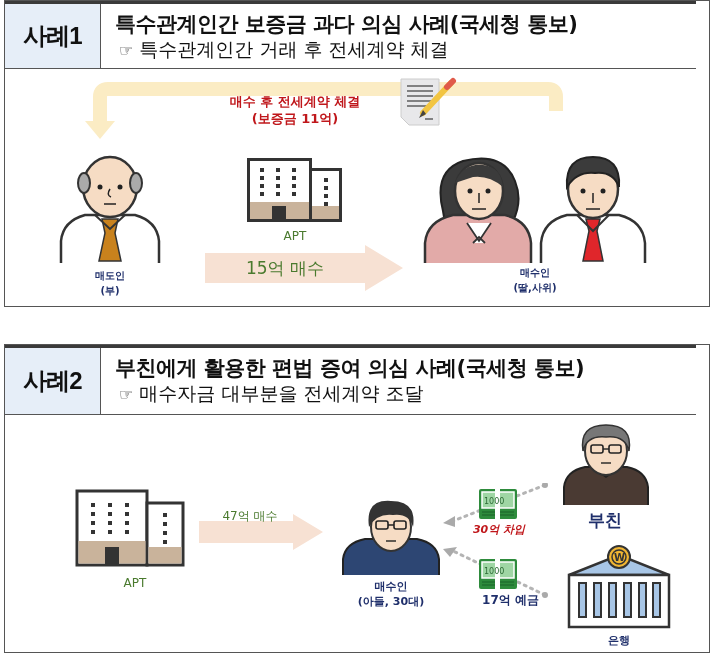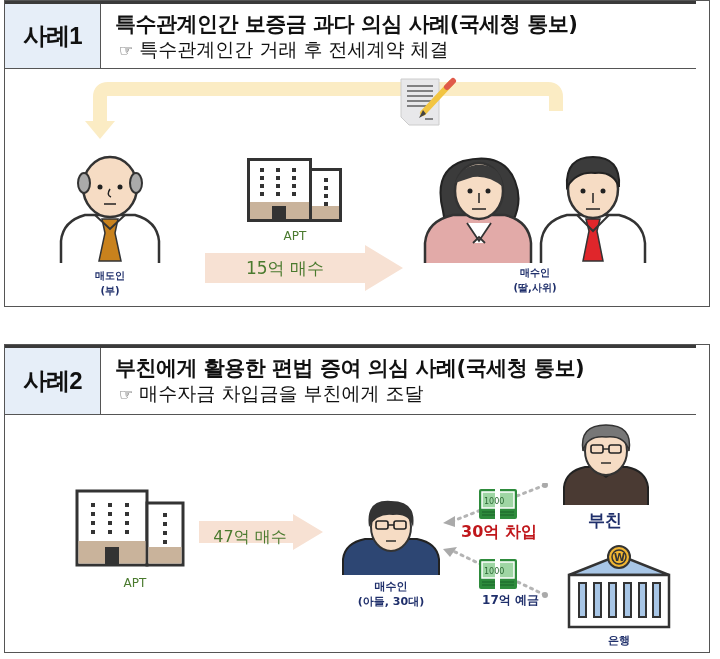--- a/index.html
+++ b/index.html
@@ -32,20 +32,24 @@
       <div class="case-sub"><span class="hand">☞</span><span>특수관계인간 거래 후 전세계약 체결</span></div>
     </div>
   </div>
 
   <div class="case-body" style="top:68px;">
 
     <svg class="abs" style="left:0; top:0;" width="706" height="90">
       <path d="M 551 42 L 551 28 Q 551 20 543 20 L 103 20 Q 95 20 95 28 L 95 55" fill="none" stroke="#fbecc4" stroke-width="14"></path>
       <polygon points="80,52 110,52 95,70" fill="#fbecc4"></polygon>
     </svg>
+    <div class="abs lbl-red" style="left:180px; top:24px; width:220px; font-size:13px; line-height:17px;">
+      <div>매수 후 전세계약 체결</div>
+      <div>(보증금 11억)</div>
+    </div>
 
     <svg class="abs" style="left:394px; top:8px;" width="60" height="56">
       <path d="M2 2 H40 V48 H10 L2 40 Z" fill="#e8e8ea" stroke="#ccc"></path>
       <g stroke="#555" stroke-width="1.4">
           <line x1="8" y1="9" x2="34" y2="9"></line>
           <line x1="8" y1="14" x2="34" y2="14"></line>
           <line x1="8" y1="19" x2="34" y2="19"></line>
           <line x1="8" y1="24" x2="34" y2="24"></line>
           <line x1="8" y1="29" x2="28" y2="29"></line>
           <line x1="26" y1="42" x2="34" y2="42"></line>
@@ -132,21 +136,21 @@
       <div>(딸,사위)</div>
     </div>
   </div>
 </div>
 
 <div class="case" style="top:344px; height:309px;">
   <div class="case-head" style="height:70px;">
     <div class="case-label">사례2</div>
     <div class="case-titles">
       <div class="case-title">부친에게 활용한 편법 증여 의심 사례(국세청 통보)</div>
-      <div class="case-sub"><span class="hand">☞</span><span>매수자금 차입금을 부친에게 조달</span></div>
+      <div class="case-sub"><span class="hand">☞</span><span>매수자금 대부분을 전세계약 조달</span></div>
     </div>
   </div>
 
   <div class="case-body" style="top:70px;">
 
     <svg class="abs" style="left:70px; top:74px;" width="112" height="78">
       <rect x="2" y="2" width="70" height="74" fill="#fff" stroke="#333" stroke-width="3"></rect>
       <rect x="72" y="14" width="36" height="62" fill="#fff" stroke="#333" stroke-width="3"></rect>
       <rect x="3.5" y="52" width="67" height="22.5" fill="#c9b39b"></rect>
       <rect x="73.5" y="58" width="33" height="16.5" fill="#c9b39b"></rect>
@@ -168,21 +172,21 @@
           <rect x="88" y="33" width="4" height="4"></rect>
           <rect x="88" y="42" width="4" height="4"></rect>
           <rect x="88" y="51" width="4" height="4"></rect>
         </g>
     </svg>
     <div class="abs lbl-green" style="left:100px; top:161px; width:60px; font-size:12px;">APT</div>
 
     <svg class="abs" style="left:194px; top:99px;" width="126" height="36">
       <polygon points="0,7 94,7 94,0 124,18 94,36 94,29 0,29" fill="#f7e1d3"></polygon>
     </svg>
-    <div class="abs lbl-green" style="left:200px; top:112px; width:90px; font-size:16px;">47억 매수</div>
+    <div class="abs lbl-green" style="left:200px; top:93px; width:90px; font-size:12px;">47억 매수</div>
 
     <svg class="abs" style="left:334px; top:82px;" width="104" height="78">
       <path d="M4 78 V62 Q6 46 26 42 L78 42 Q98 46 100 62 V78" fill="#2d4673" stroke="#222" stroke-width="2"></path>
       <ellipse cx="52" cy="30" rx="20" ry="24" fill="#f6dcc4" stroke="#333" stroke-width="2"></ellipse>
       <path d="M30 30 Q26 2 52 4 Q78 4 74 30 Q70 16 54 18 Q38 16 30 30 Z" fill="#333"></path>
       <rect x="37" y="24" width="12" height="8" rx="2" fill="none" stroke="#222" stroke-width="1.6"></rect>
       <rect x="55" y="24" width="12" height="8" rx="2" fill="none" stroke="#222" stroke-width="1.6"></rect>
       <line x1="49" y1="28" x2="55" y2="28" stroke="#222" stroke-width="1.5"></line>
       <line x1="47" y1="44" x2="57" y2="44" stroke="#222" stroke-width="1.4"></line>
     </svg>
@@ -203,21 +207,21 @@
     </svg>
 
     <svg class="abs" style="left:473px; top:73px;" width="40" height="32">
       <rect x="1" y="1" width="38" height="30" rx="2" fill="#2e8b3c"></rect>
       <rect x="4" y="4" width="32" height="16" fill="#9fd6a4" stroke="#fff" stroke-width="1.5"></rect>
       <line x1="4" y1="24" x2="36" y2="24" stroke="#1e6a2c" stroke-width="1.2"></line>
       <line x1="4" y1="27" x2="36" y2="27" stroke="#1e6a2c" stroke-width="1.2"></line>
       <rect x="17" y="1" width="5" height="30" fill="#fff"></rect>
       <text x="6" y="16" font-size="8" fill="#2e6b36" font-family="DejaVu Sans, sans-serif">1000</text>
     </svg>
-    <div class="abs lbl-red" style="left:454px; top:107px; width:80px; font-size:16px;">30억 차입</div>
+    <div class="abs lbl-red" style="left:454px; top:107px; width:80px; font-size:11px;font-style:italic;">30억 차입</div>
 
     <svg class="abs" style="left:473px; top:143px;" width="40" height="32">
       <rect x="1" y="1" width="38" height="30" rx="2" fill="#2e8b3c"></rect>
       <rect x="4" y="4" width="32" height="16" fill="#9fd6a4" stroke="#fff" stroke-width="1.5"></rect>
       <line x1="4" y1="24" x2="36" y2="24" stroke="#1e6a2c" stroke-width="1.2"></line>
       <line x1="4" y1="27" x2="36" y2="27" stroke="#1e6a2c" stroke-width="1.2"></line>
       <rect x="17" y="1" width="5" height="30" fill="#fff"></rect>
       <text x="6" y="16" font-size="8" fill="#2e6b36" font-family="DejaVu Sans, sans-serif">1000</text>
     </svg>
     <div class="abs lbl-navy" style="left:454px; top:178px; width:80px; font-size:12px;text-align:right;">17억 예금</div>

